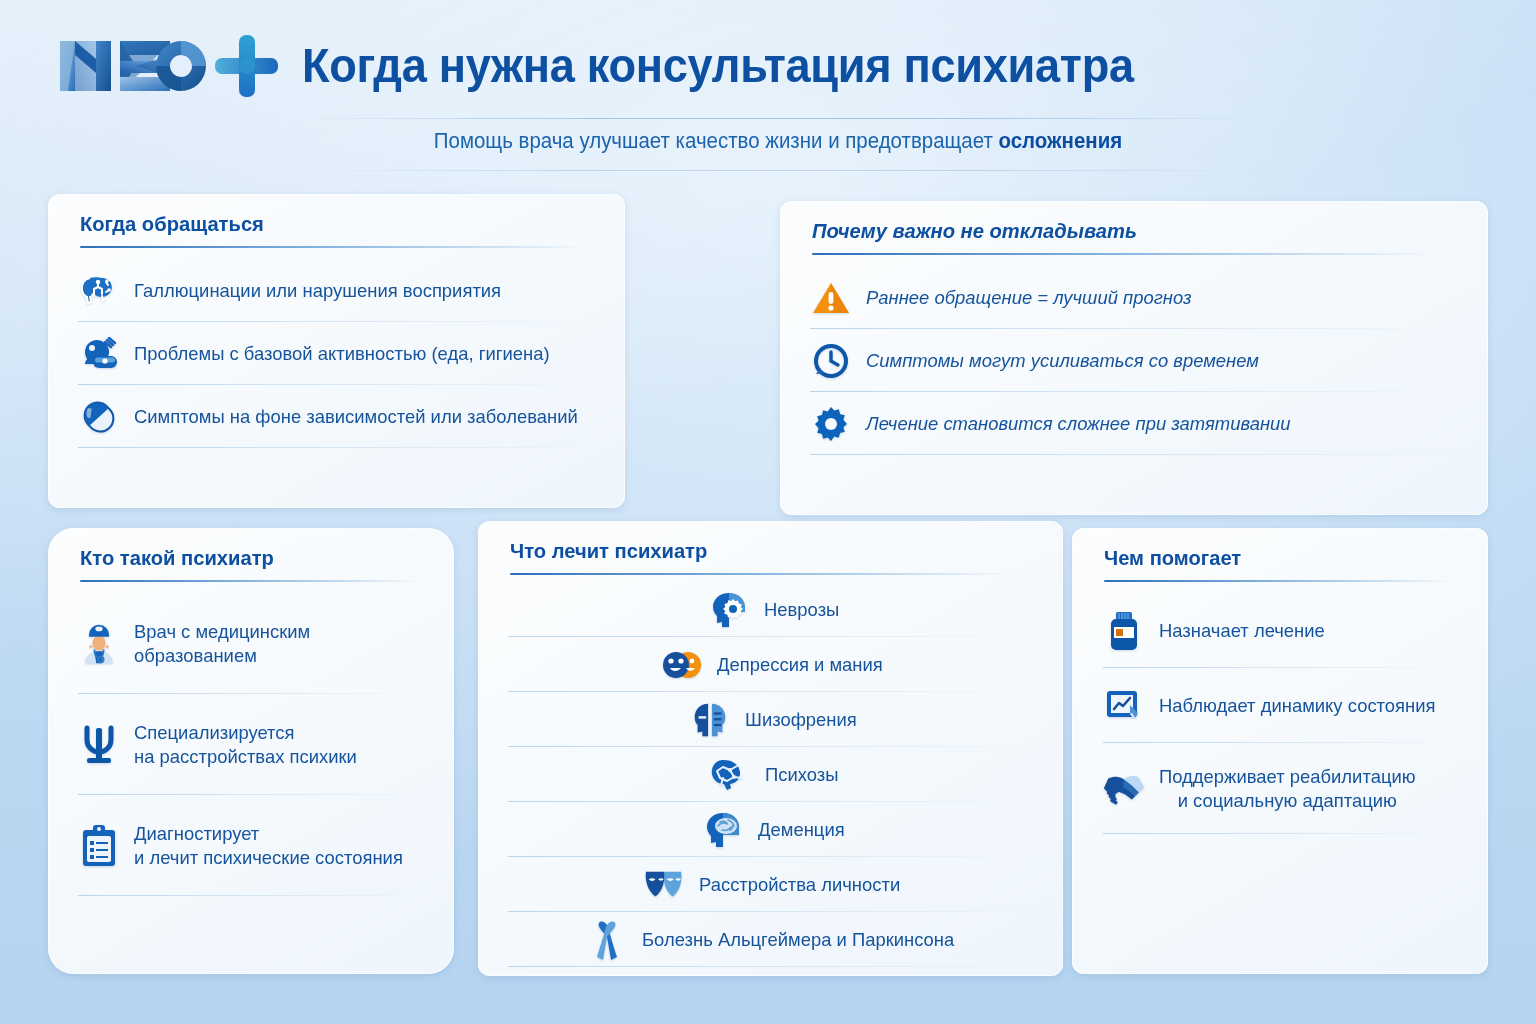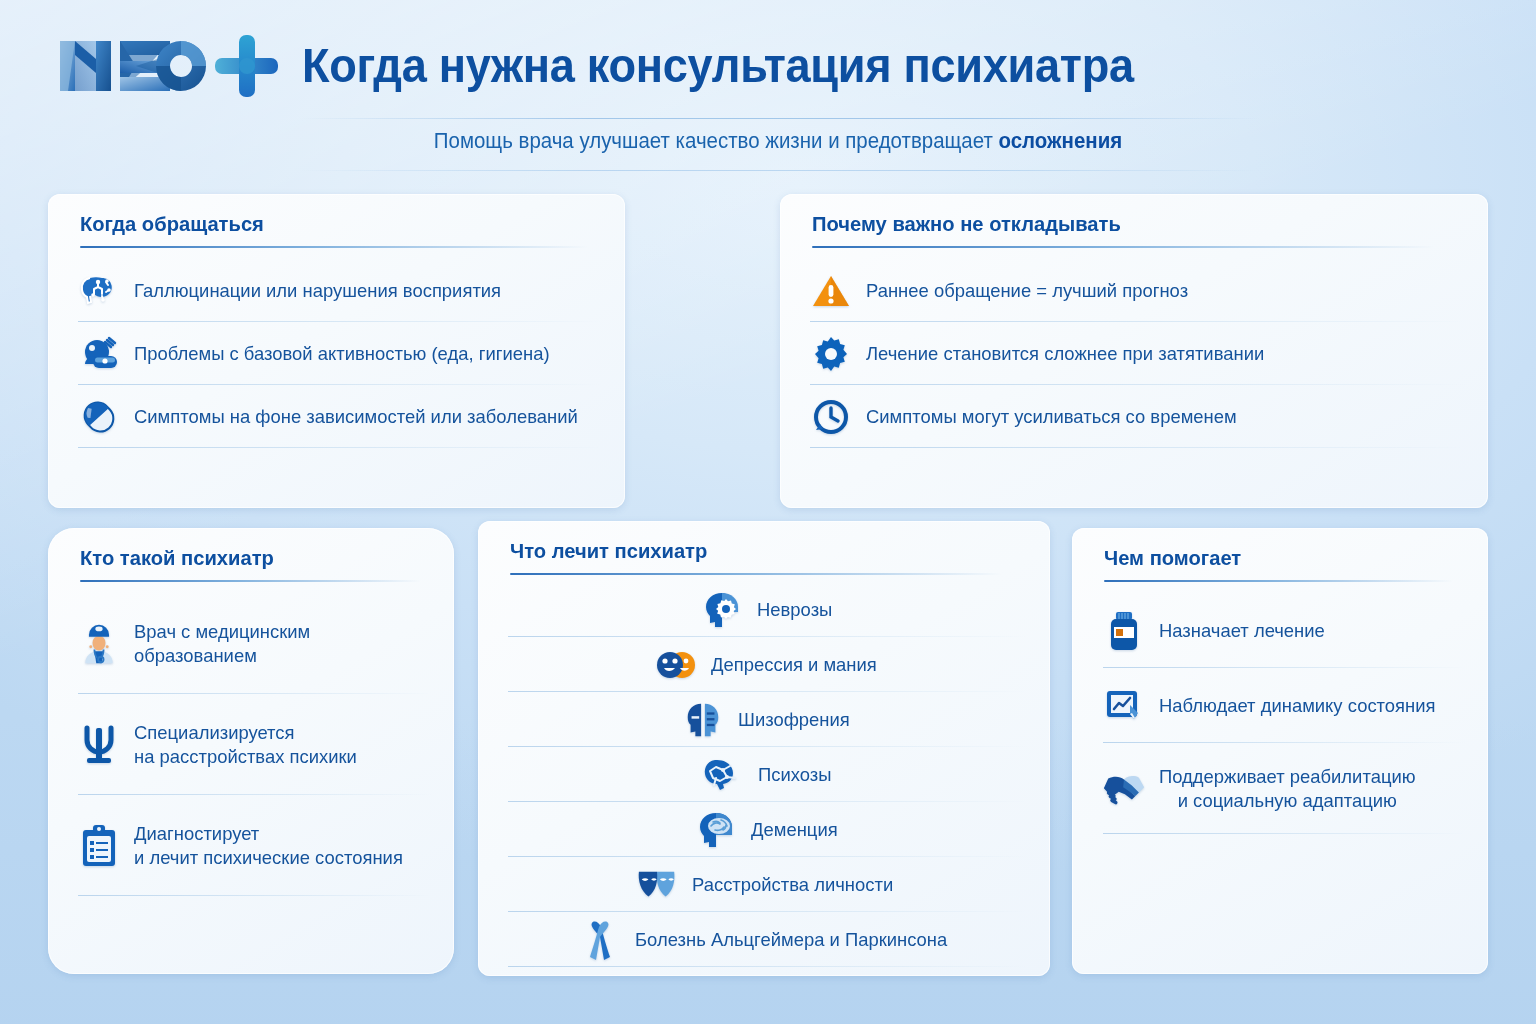--- a/index.html
+++ b/index.html
@@ -68,23 +68,23 @@
   .ico{flex:0 0 auto;width:42px;height:42px;display:flex;align-items:center;justify-content:center;}
   .ico svg{display:block;filter:drop-shadow(0 1px 1px rgba(30,80,140,.22));}
   .lbl{
     font-size:19px;color:#15539c;line-height:1.28;
     transform:scaleX(.97);transform-origin:left center;
   }
   .lbl .l2{display:block;}
 
   
   #card-when      {left:48px;  top:194px; width:577px;  height:314px;}
-  #card-why       {left:780px; top:194px; width:708px;  height:314px;}
+  #card-why       {left:780px; top:201px; width:708px;  height:314px;font-style:italic;}
   #card-who       {left:48px;  top:528px; width:406px;  height:446px;border-radius:26px;}
-  #card-treats    {left:478px; top:521px; width:572px;  height:455px;}
+  #card-treats    {left:478px; top:521px; width:572px;  height:455px;padding-left:13px;}
   #card-helps     {left:1072px;top:528px; width:416px;  height:446px;text-align:center;}
 
   #card-when  .card-rule,#card-why .card-rule{width:88%;}
   #card-who   .card-rule,#card-helps .card-rule{width:84%;}
   #card-treats .card-rule{width:86%;}
 
   #card-when  .item{height:62px;}
   #card-why   .item{height:62px;}
   #card-who   .item{height:100px;}
   #card-treats .item{height:54px;justify-content:center;}
@@ -223,37 +223,37 @@
           <path d="M19 2 37 32H19z" fill="#e07d06" opacity=".45"></path>
           <rect x="16.6" y="11" width="4.8" height="12" rx="2.4" fill="#fff"></rect>
           <circle cx="19" cy="27" r="2.6" fill="#fff"></circle>
         </svg>
       </span>
       <span class="lbl">Раннее обращение = лучший прогноз</span>
     </div>
 
     <div class="item">
       <span class="ico">
-        <svg width="36" height="36" viewBox="0 0 36 36">
-          <path d="M18 1l3.2 3.6 4.6-1.4 1.3 4.7 4.7 1.3-1.4 4.6L34 18l-3.6 3.2 1.4 4.6-4.7 1.3-1.3 4.7-4.6-1.4L18 35l-3.2-3.6-4.6 1.4-1.3-4.7-4.7-1.3 1.4-4.6L2 18l3.6-3.2-1.4-4.6 4.7-1.3 1.3-4.7 4.6 1.4z" fill="#0d63bb"></path>
-          <circle cx="18" cy="18" r="6" fill="#f6fafd"></circle>
-        </svg>
-      </span>
-      <span class="lbl">Лечение становится сложнее при затятивании</span>
-    </div>
-
-    <div class="item">
-      <span class="ico">
         <svg width="38" height="38" viewBox="0 0 38 38">
           <circle cx="19" cy="19" r="15" fill="none" stroke="#0d57a8" stroke-width="4"></circle>
           <path d="M19 10v9l7 4" fill="none" stroke="#0d57a8" stroke-width="3.4" stroke-linecap="round"></path>
           <path d="M8 26l-4 6 7-1z" fill="#1463ba"></path>
         </svg>
       </span>
       <span class="lbl">Симптомы могут усиливаться со временем</span>
+    </div>
+
+    <div class="item">
+      <span class="ico">
+        <svg width="36" height="36" viewBox="0 0 36 36">
+          <path d="M18 1l3.2 3.6 4.6-1.4 1.3 4.7 4.7 1.3-1.4 4.6L34 18l-3.6 3.2 1.4 4.6-4.7 1.3-1.3 4.7-4.6-1.4L18 35l-3.2-3.6-4.6 1.4-1.3-4.7-4.7-1.3 1.4-4.6L2 18l3.6-3.2-1.4-4.6 4.7-1.3 1.3-4.7 4.6 1.4z" fill="#0d63bb"></path>
+          <circle cx="18" cy="18" r="6" fill="#f6fafd"></circle>
+        </svg>
+      </span>
+      <span class="lbl">Лечение становится сложнее при затятивании</span>
     </div>
   </div>
 </section>
 
 <section class="card" id="card-who">
   <div class="card-title">Кто такой психиатр</div>
   <div class="card-rule"></div>
   <div class="items">
 
     <div class="item">

